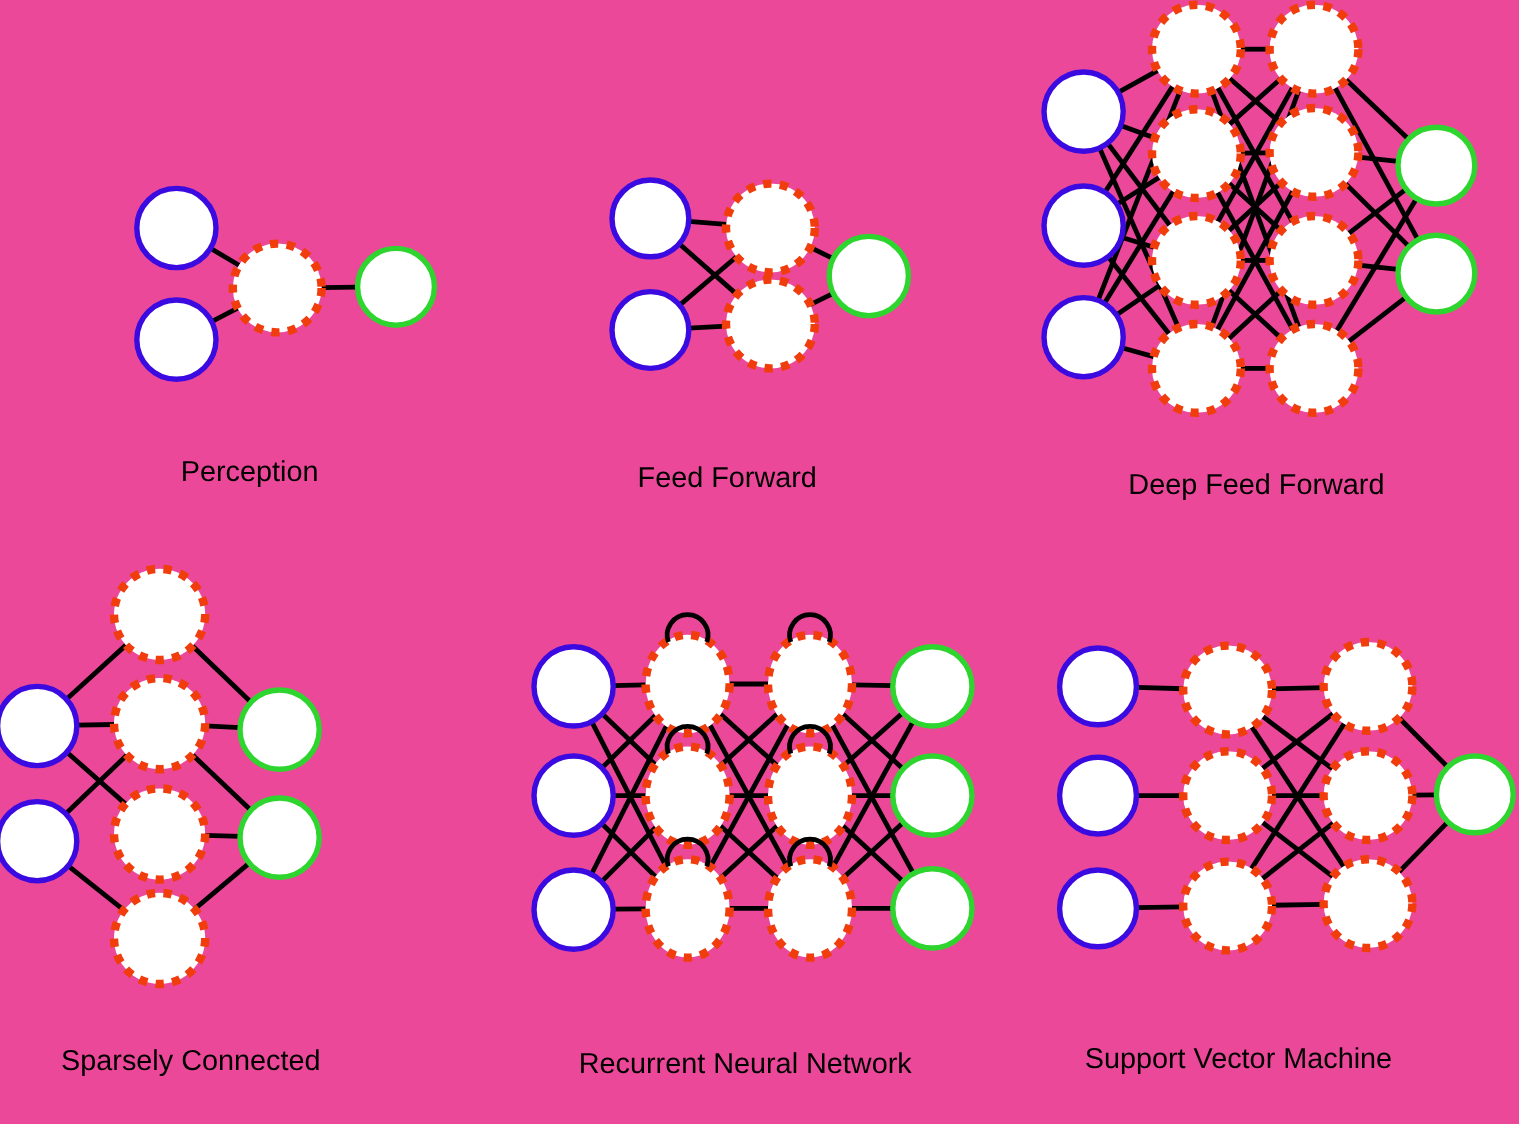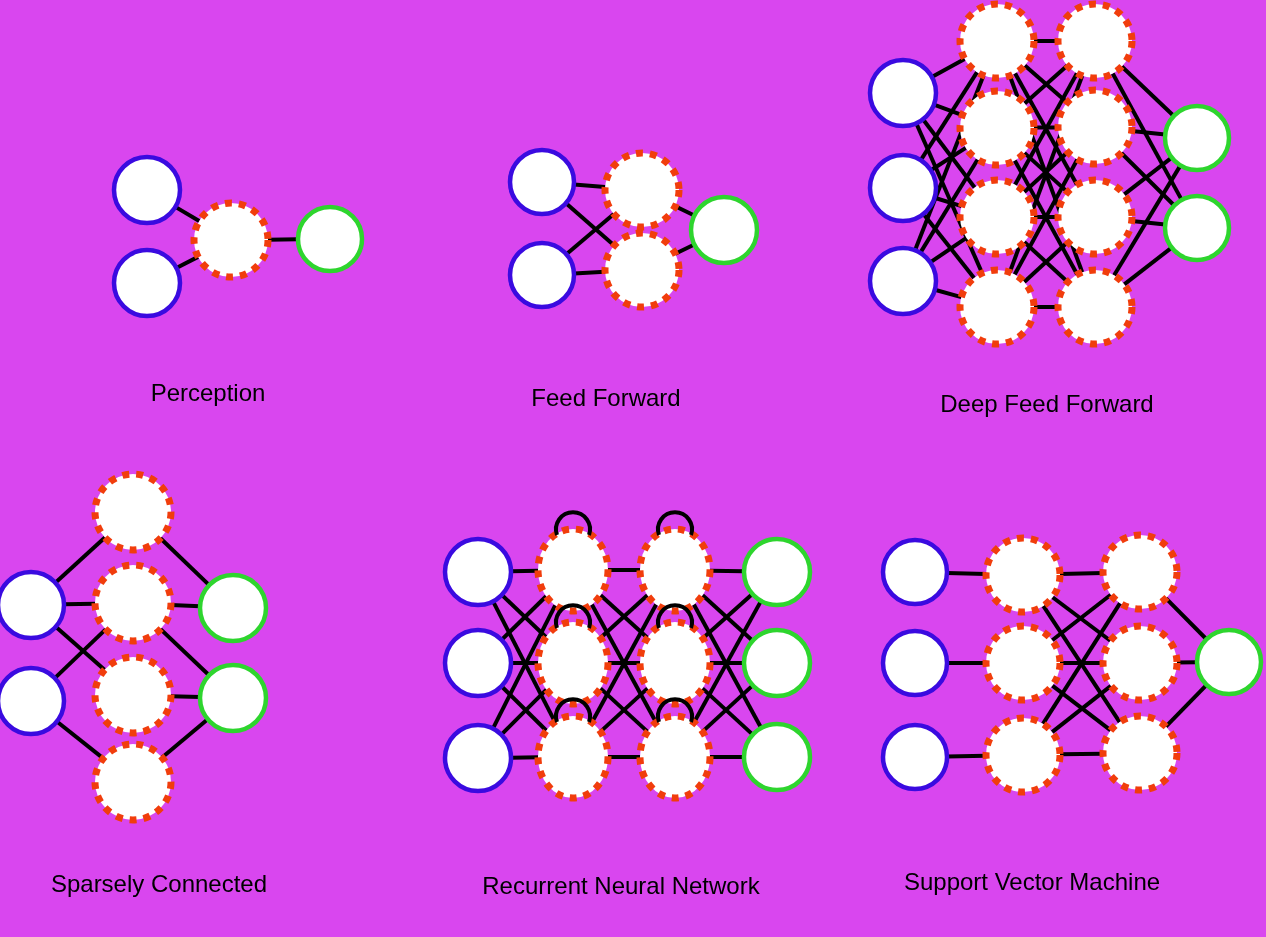--- a/index.html
+++ b/index.html
@@ -1,20 +1,20 @@
 <!DOCTYPE html>
 <html><head>
 <meta charset="utf-8">
 <style>
   html, body { margin: 0; padding: 0; background: #ffffff; }
   .canvas {
     position: relative;
     width: 1266px;
     height: 937px;
-    background: #d946ef;
+    background: #ec4899;
     overflow: hidden;
   }
   svg { display: block; }
   svg text {
     font-family: "Liberation Sans", "DejaVu Sans", sans-serif;
     font-weight: 400;
   }
 </style>
 </head>
 <body>

